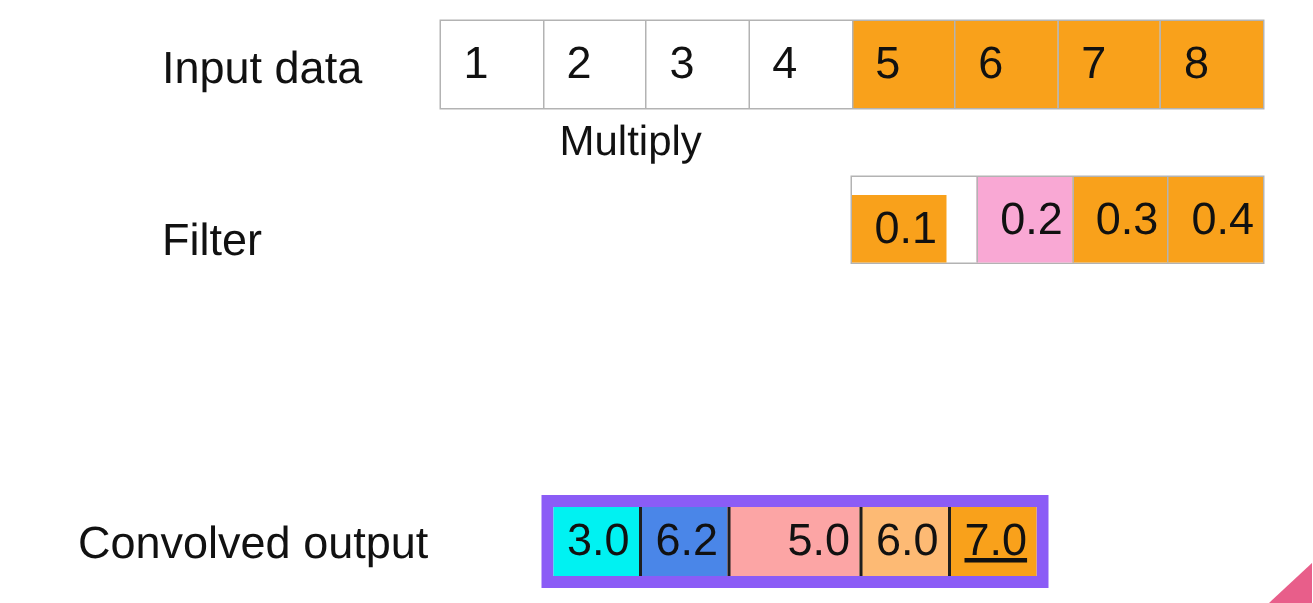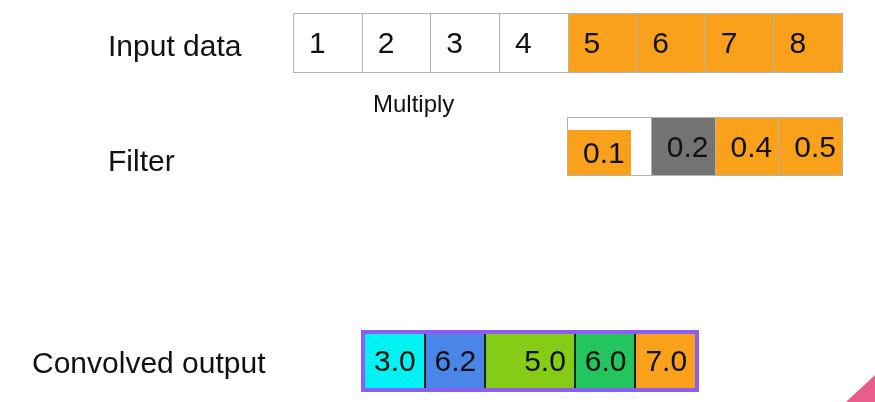--- a/index.html
+++ b/index.html
@@ -16,34 +16,33 @@
     overflow: hidden;
   }
   .label {
     position: absolute;
     color: #111111;
     font-size: 30px;
     line-height: 30px;
     white-space: nowrap;
   }
   .label.small {
-    font-size: 24px;
+    font-size: 28px;
     line-height: 20px;
-    margin-top: 10px;
   }
   .strip {
     position: absolute;
     display: flex;
     box-sizing: border-box;
   }
   .strip.light {
     border: 1.5px solid #b3b3b3;
   }
   .strip.dark {
-    border: 4px solid #8b5cf6;
+    border: 8px solid #8b5cf6;
   }
   .cell {
     flex: 1 1 0;
     display: flex;
     align-items: center;
     box-sizing: border-box;
     color: #111111;
     font-size: 30px;
     line-height: 30px;
     background: #ffffff;
@@ -52,21 +51,21 @@
   .strip.light .cell { border-left: 1.5px solid #b3b3b3; }
   .strip.light .cell:first-child { border-left: none; }
   .strip.dark .cell { border-left: 2px solid #1f1f1f; padding-left: 9px; }
   .strip.dark .cell:first-child { border-left: none; }
   #input-row    { left: 293px; top: 13px;  width: 550px; height: 60px; }
   #filter-row   { left: 567px; top: 117px; width: 276px; height: 59px; }
   #output-row   { left: 361px; top: 330px; width: 338px; height: 62px; }
   #input-label  { left: 108px; top: 31px; }
   #multiply-label { left: 373px; top: 84px; }
   #filter-label { left: 108px; top: 130px; margin-top: 16px; }
-  #output-label { left: 32px;  top: 348px; text-align: center; }
+  #output-label { left: 52px;  top: 348px; text-align: center; }
   #corner-triangle {
     position: absolute;
     left: 846px;
     top: 375px;
     width: 29px;
     height: 27px;
     clip-path: polygon(100% 0, 100% 100%, 0 100%);
   }
 </style>
 </head>
@@ -86,30 +85,30 @@
     <div class="cell" style="background: rgb(249, 161, 27);">7</div>
     <div class="cell" style="background: rgb(249, 161, 27);">8</div>
   </div>
 
   <div id="multiply-label" class="label small">Multiply</div>
 
   <div id="filter-label" class="label">Filter</div>
 
   <div id="filter-row" class="strip light">
     <div class="cell" style="background: rgb(249, 161, 27); margin-top: 12px;">0.1</div>
-    <div class="cell" style="background: #737373; margin-left: 20px;">0.2</div>
+    <div class="cell" style="background: #f9a8d4; margin-left: 20px;">0.2</div>
+    <div class="cell" style="background: rgb(249, 161, 27);">0.3</div>
     <div class="cell" style="background: rgb(249, 161, 27);">0.4</div>
-    <div class="cell" style="background: rgb(249, 161, 27);">0.5</div>
   </div>
 
   <div id="output-label" class="label">Convolved output</div>
 
   <div id="output-row" class="strip dark">
     <div class="cell" style="background: rgb(0, 242, 242);">3.0</div>
     <div class="cell" style="background: rgb(74, 134, 232);">6.2</div>
-    <div class="cell" style="background: #84cc16; padding-left: 38px;">5.0</div>
-    <div class="cell" style="background: #22c55e;">6.0</div>
-    <div class="cell" style="background: rgb(249, 161, 27);">7.0</div>
+    <div class="cell" style="background: #fca5a5; padding-left: 38px;">5.0</div>
+    <div class="cell" style="background: #fdba74;">6.0</div>
+    <div class="cell" style="background: rgb(249, 161, 27); text-decoration: underline;">7.0</div>
   </div>
 
   <div id="corner-triangle" style="background: rgb(232, 94, 138);"></div>
 
 </div>
 
 </body></html>

